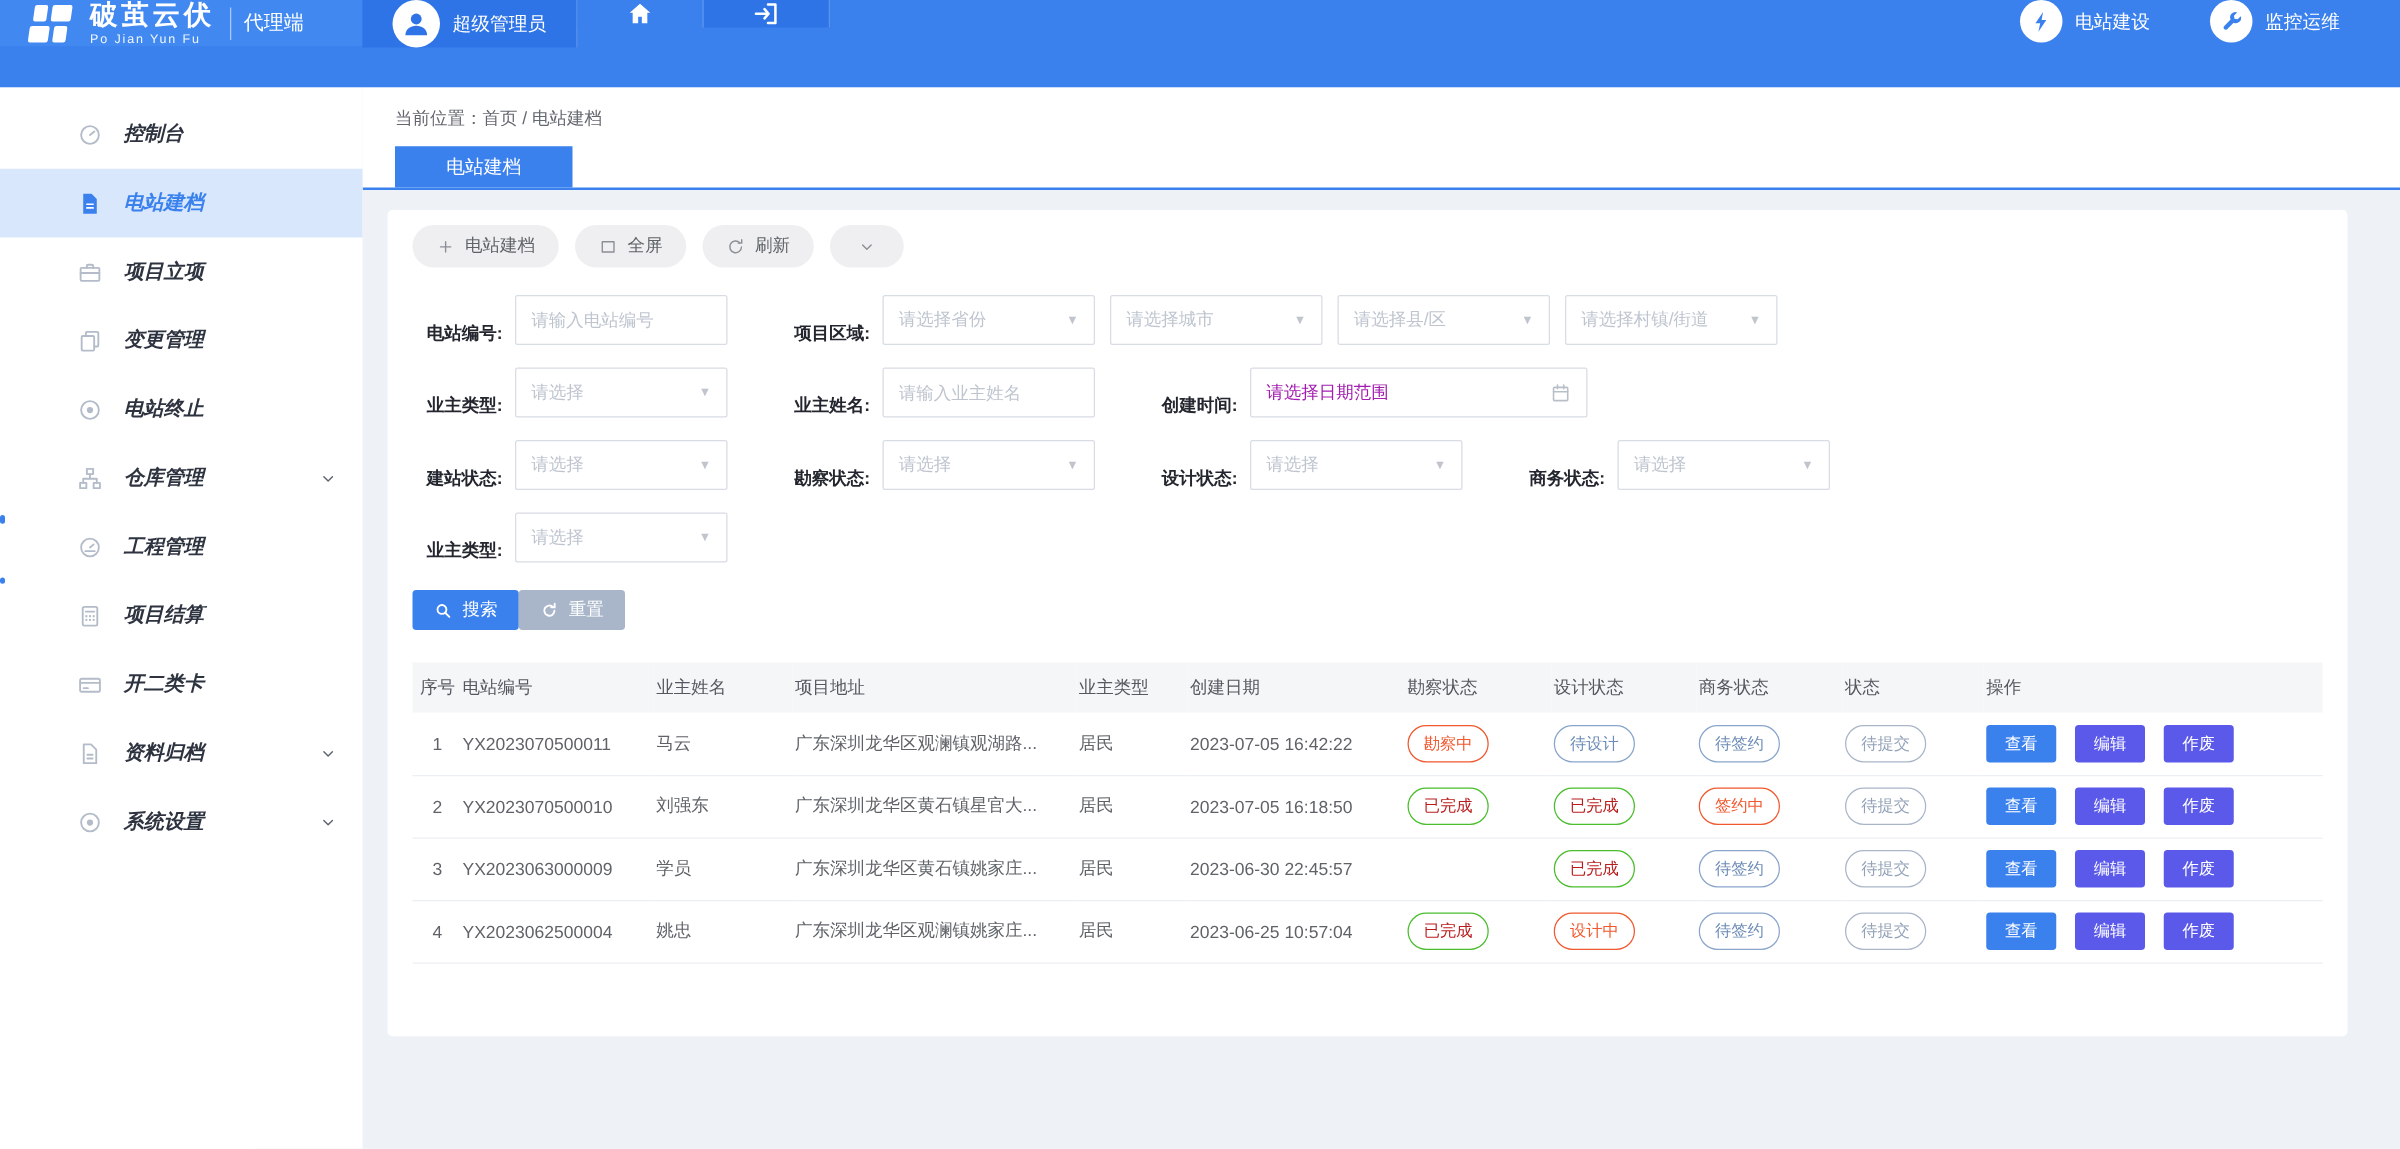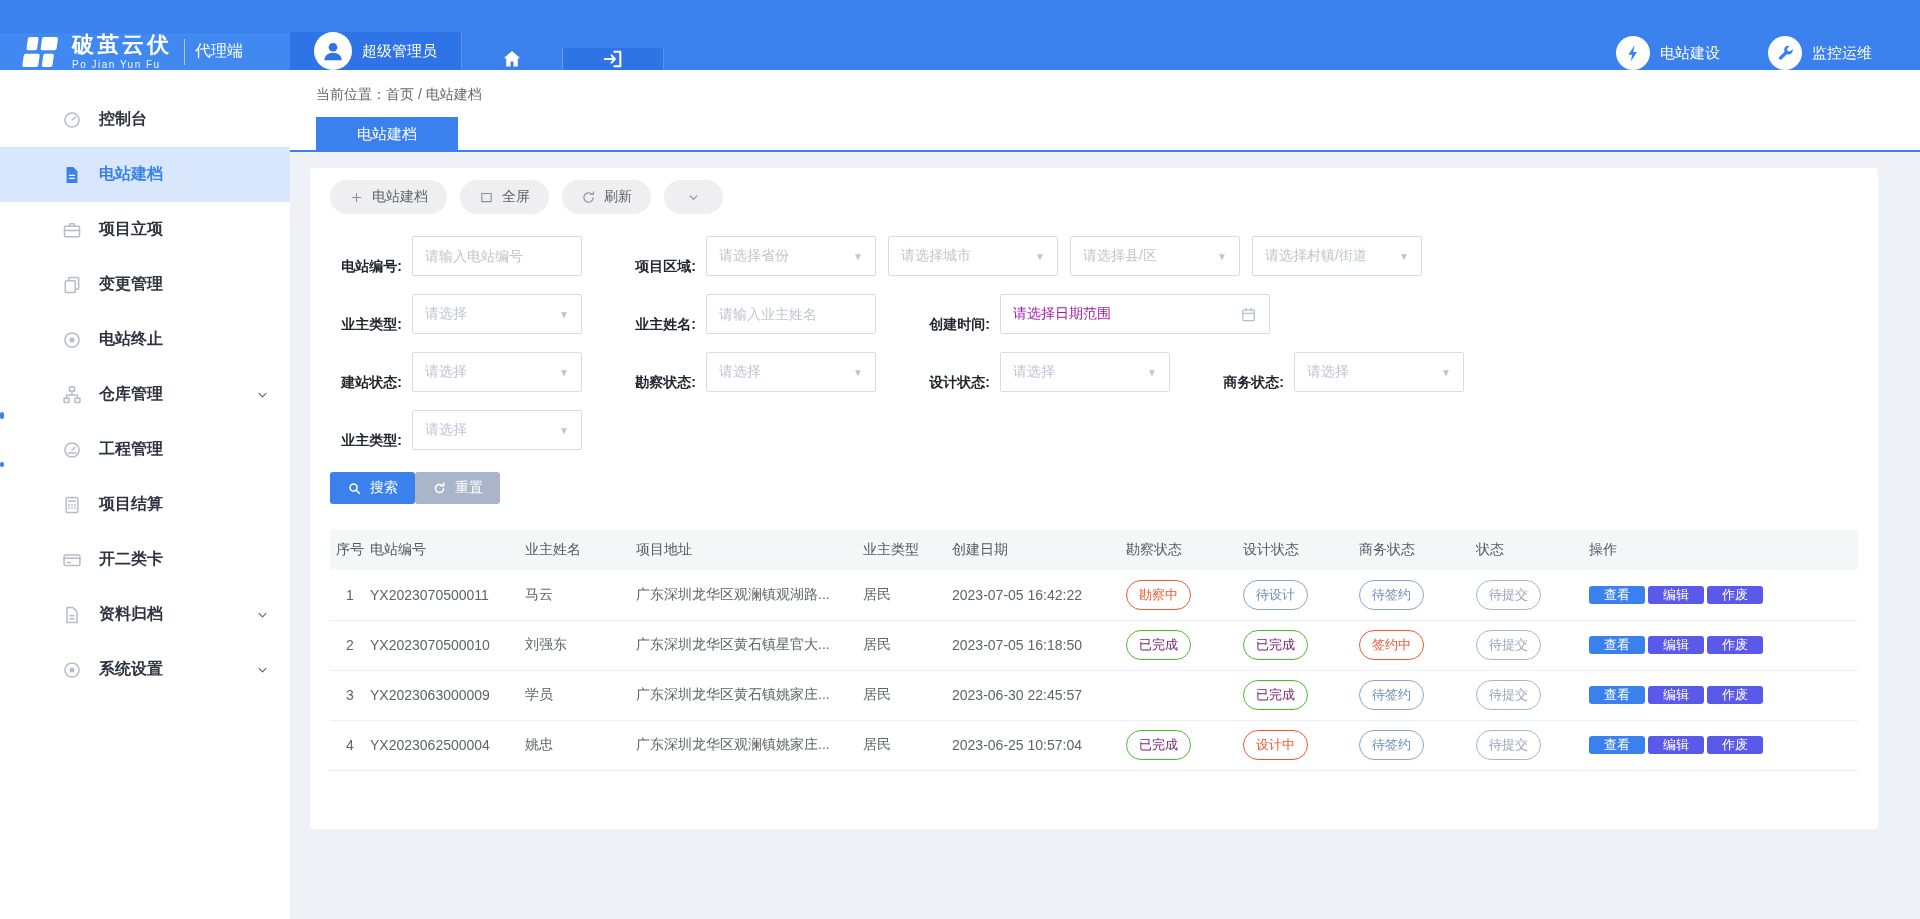--- a/index.html
+++ b/index.html
@@ -1,21 +1,21 @@
 <!DOCTYPE html>
 <html><head>
 <meta charset="utf-8">
 <style>
   * { margin:0; padding:0; box-sizing:border-box; }
   html,body { width:1920px; height:919px; overflow:hidden; }
   body { font-family:"Liberation Sans","DejaVu Sans",sans-serif; background:#eef1f6; color:#333; }
   .app { width:1920px; height:919px; display:flex; flex-direction:column; }
 
   
-  .hdr { flex:0 0 70px; height:70px; background:#3a81ee; display:flex; align-items:flex-end; color:#fff; }
+  .hdr { flex:0 0 70px; height:70px; background:#3a81ee; display:flex; align-items:flex-start; color:#fff; }
   .logo-tile { width:290px; background:#4189f1; display:flex; align-items:center; padding-left:16px; cursor:pointer; }
   .logo-mark { width:46px; height:36px; margin-right:10px; }
   .brand-box { display:flex; flex-direction:column; }
   .brand { font-size:22px; font-weight:bold; letter-spacing:3px; line-height:24px; white-space:nowrap; }
   .brand-en { font-size:10px; letter-spacing:1.5px; opacity:.92; margin-top:2px; }
   .logo-div { width:1px; height:26px; background:rgba(255,255,255,.55); margin:0 10px 0 12px; }
   .portal { font-size:16px; white-space:nowrap; }
   .tile { display:flex; align-items:center; justify-content:center; background:#2e74e6; border-right:1px solid rgba(255,255,255,.22); cursor:pointer; }
   .user-tile { padding:0 24px; gap:10px; font-size:15px; }
   .avatar { width:38px; height:38px; border-radius:50%; background:#fff; display:flex; align-items:center; justify-content:center; }
@@ -23,21 +23,21 @@
   .sq-tile { width:101px; }
   .sq-tile.lite { background:#3a81ee; }
   .sq-tile svg { width:22px; height:22px; color:#fff; }
   .hspace { flex:1; }
   .hnav { display:flex; align-items:center; gap:10px; margin-right:48px; font-size:15px; cursor:pointer; white-space:nowrap; }
   .hnav .circ { width:34px; height:34px; border-radius:50%; background:#fff; display:flex; align-items:center; justify-content:center; }
   .hnav .circ svg { width:19px; height:19px; color:#3a81ee; }
 
   
   .layout { flex:1; display:flex; min-height:0; }
-  .sidebar { width:290px; background:#fff; padding-top:22px; position:relative; flex:0 0 290px; }
+  .sidebar { width:290px; background:#fff; padding-top:10px; position:relative; flex:0 0 290px;font-style:italic; }
   .side-item { height:55px; display:flex; align-items:center; padding-left:62px; font-size:16px; font-weight:600; color:#2e3340; cursor:pointer; position:relative; white-space:nowrap; }
   .side-item .s-ic { width:20px; height:20px; margin-right:17px; color:#b4bcc9; display:flex; }
   .side-item .s-ic svg { width:20px; height:20px; }
   .side-item.active { background:#d8e7fb; color:#3a81ee; }
   .side-item.active .s-ic { color:#3a81ee; }
   .side-item .chev { position:absolute; right:20px; top:50%; transform:translateY(-50%); color:#5c636e; display:flex; }
   .side-item .chev svg { width:15px; height:15px; }
   .sb-mark { position:absolute; left:0; width:4px; background:#3a81ee; border-radius:2px; }
 
   .main { flex:1; display:flex; flex-direction:column; min-width:0; }
@@ -80,24 +80,24 @@
 
   
   table { width:100%; border-collapse:collapse; margin-top:26px; table-layout:fixed; font-size:14px; color:#5f6368; }
   thead tr { background:#f5f6f8; height:40px; }
   th { font-weight:normal; text-align:left; color:#55585f; padding-left:2px; white-space:nowrap; }
   tbody tr { height:50px; border-bottom:1px solid #ebeef2; }
   td { padding-left:2px; white-space:nowrap; overflow:hidden; }
   th.c-no, td.c-no { text-align:center; }
   .badge { display:inline-block; padding:5px 12px; border:1px solid; border-radius:15px; font-size:13px; background:#fff; }
   .b-orange { color:#f0582e; border-color:#f0582e; }
-  .b-green  { color:#701a75; border-color:#49bd2c; }
+  .b-green  { color:#b91c1c; border-color:#49bd2c; }
   .b-blue   { color:#6d8cb7; border-color:#8aa5cb; }
   .b-gray   { color:#93a2b8; border-color:#aab6c8; }
-  .act { height:18px; padding:0 15px; border:none; border-radius:3px; color:#fff; font-size:13px; margin-right:3px; cursor:pointer; font-family:inherit; }
+  .act { height:30px; padding:0 15px; border:none; border-radius:3px; color:#fff; font-size:13px; margin-right:15px; cursor:pointer; font-family:inherit; }
   .act-0 { background:#3a81ee; }
   .act-1, .act-2 { background:#5b59ea; }
 
   
   .pagination { display:flex; justify-content:flex-end; align-items:center; gap:9px; margin-top:15px; font-size:13px; color:#5f6368; }
   .pp-select { height:28px; width:52px; border:1px solid #d8dce4; border-radius:3px; background:#fff; font-size:13px; color:#222; font-family:inherit; }
   .pg-arrow { display:flex; align-items:center; cursor:pointer; color:#5f6368; padding:0 4px; }
   .pg-arrow svg { width:14px; height:14px; }
   .pg-cur { width:26px; height:26px; background:#3a81ee; color:#fff; border-radius:3px; display:flex; align-items:center; justify-content:center; font-size:13px; cursor:pointer; margin:0 2px; }
 </style>

